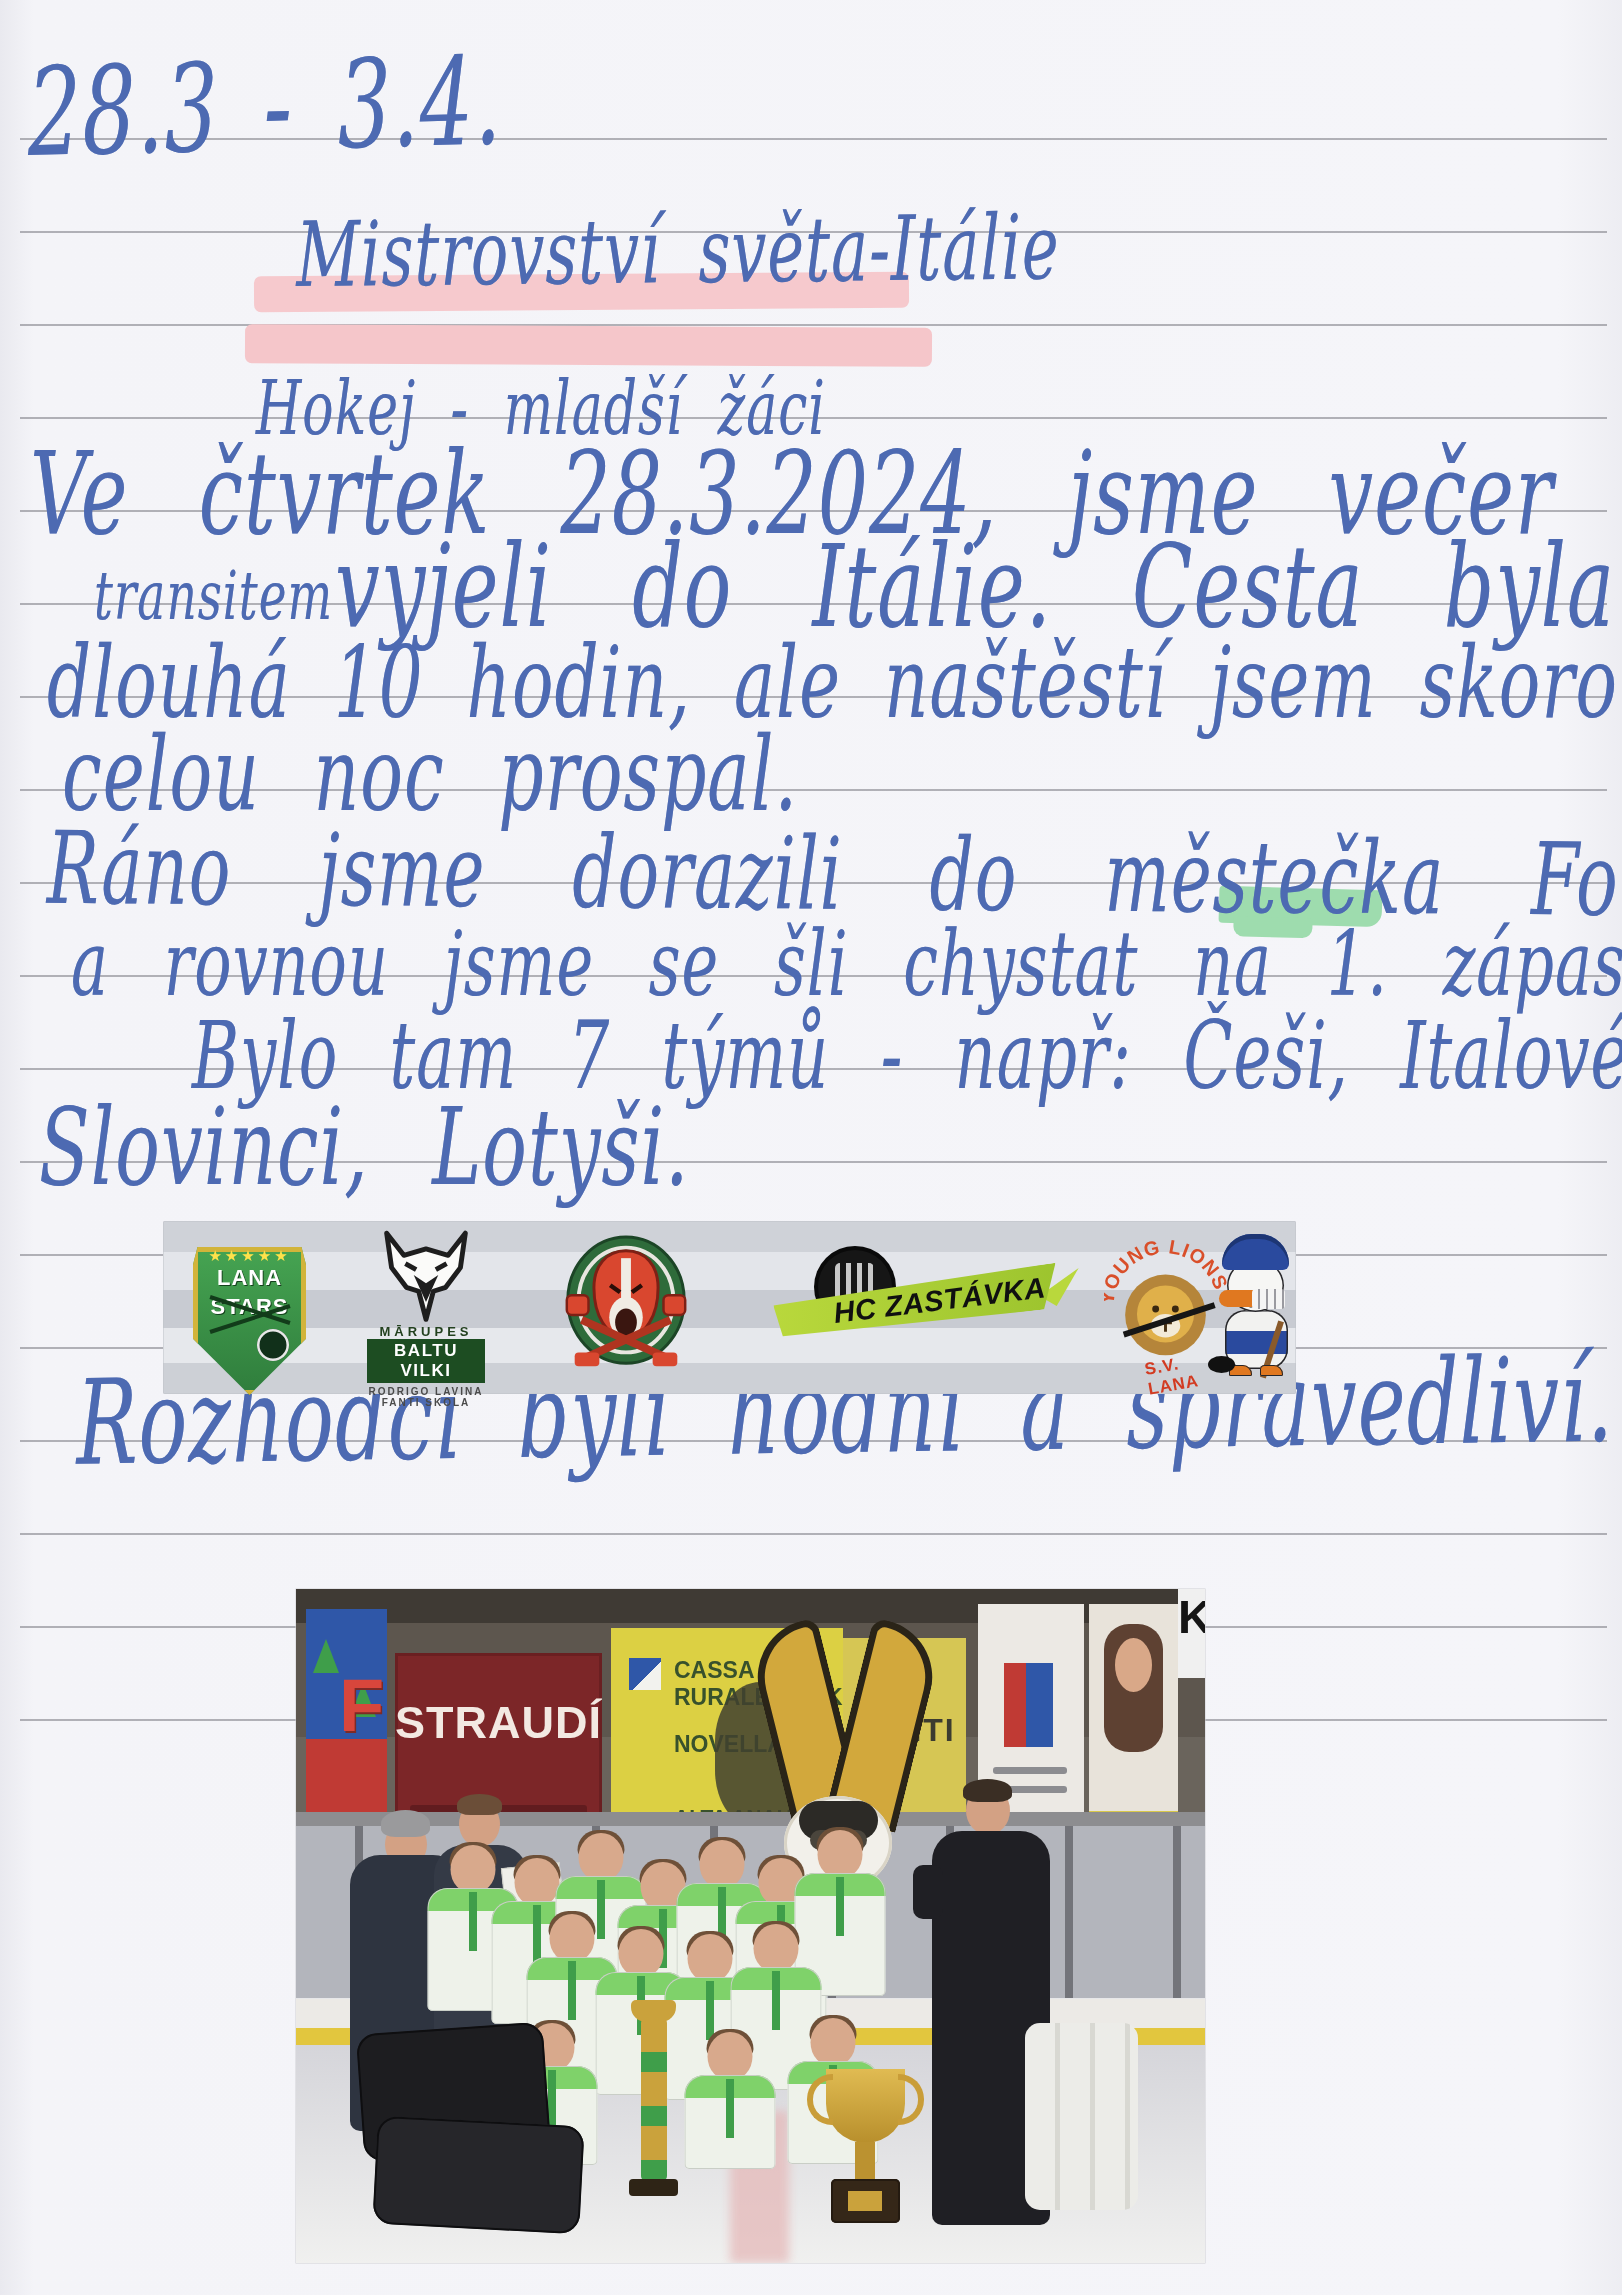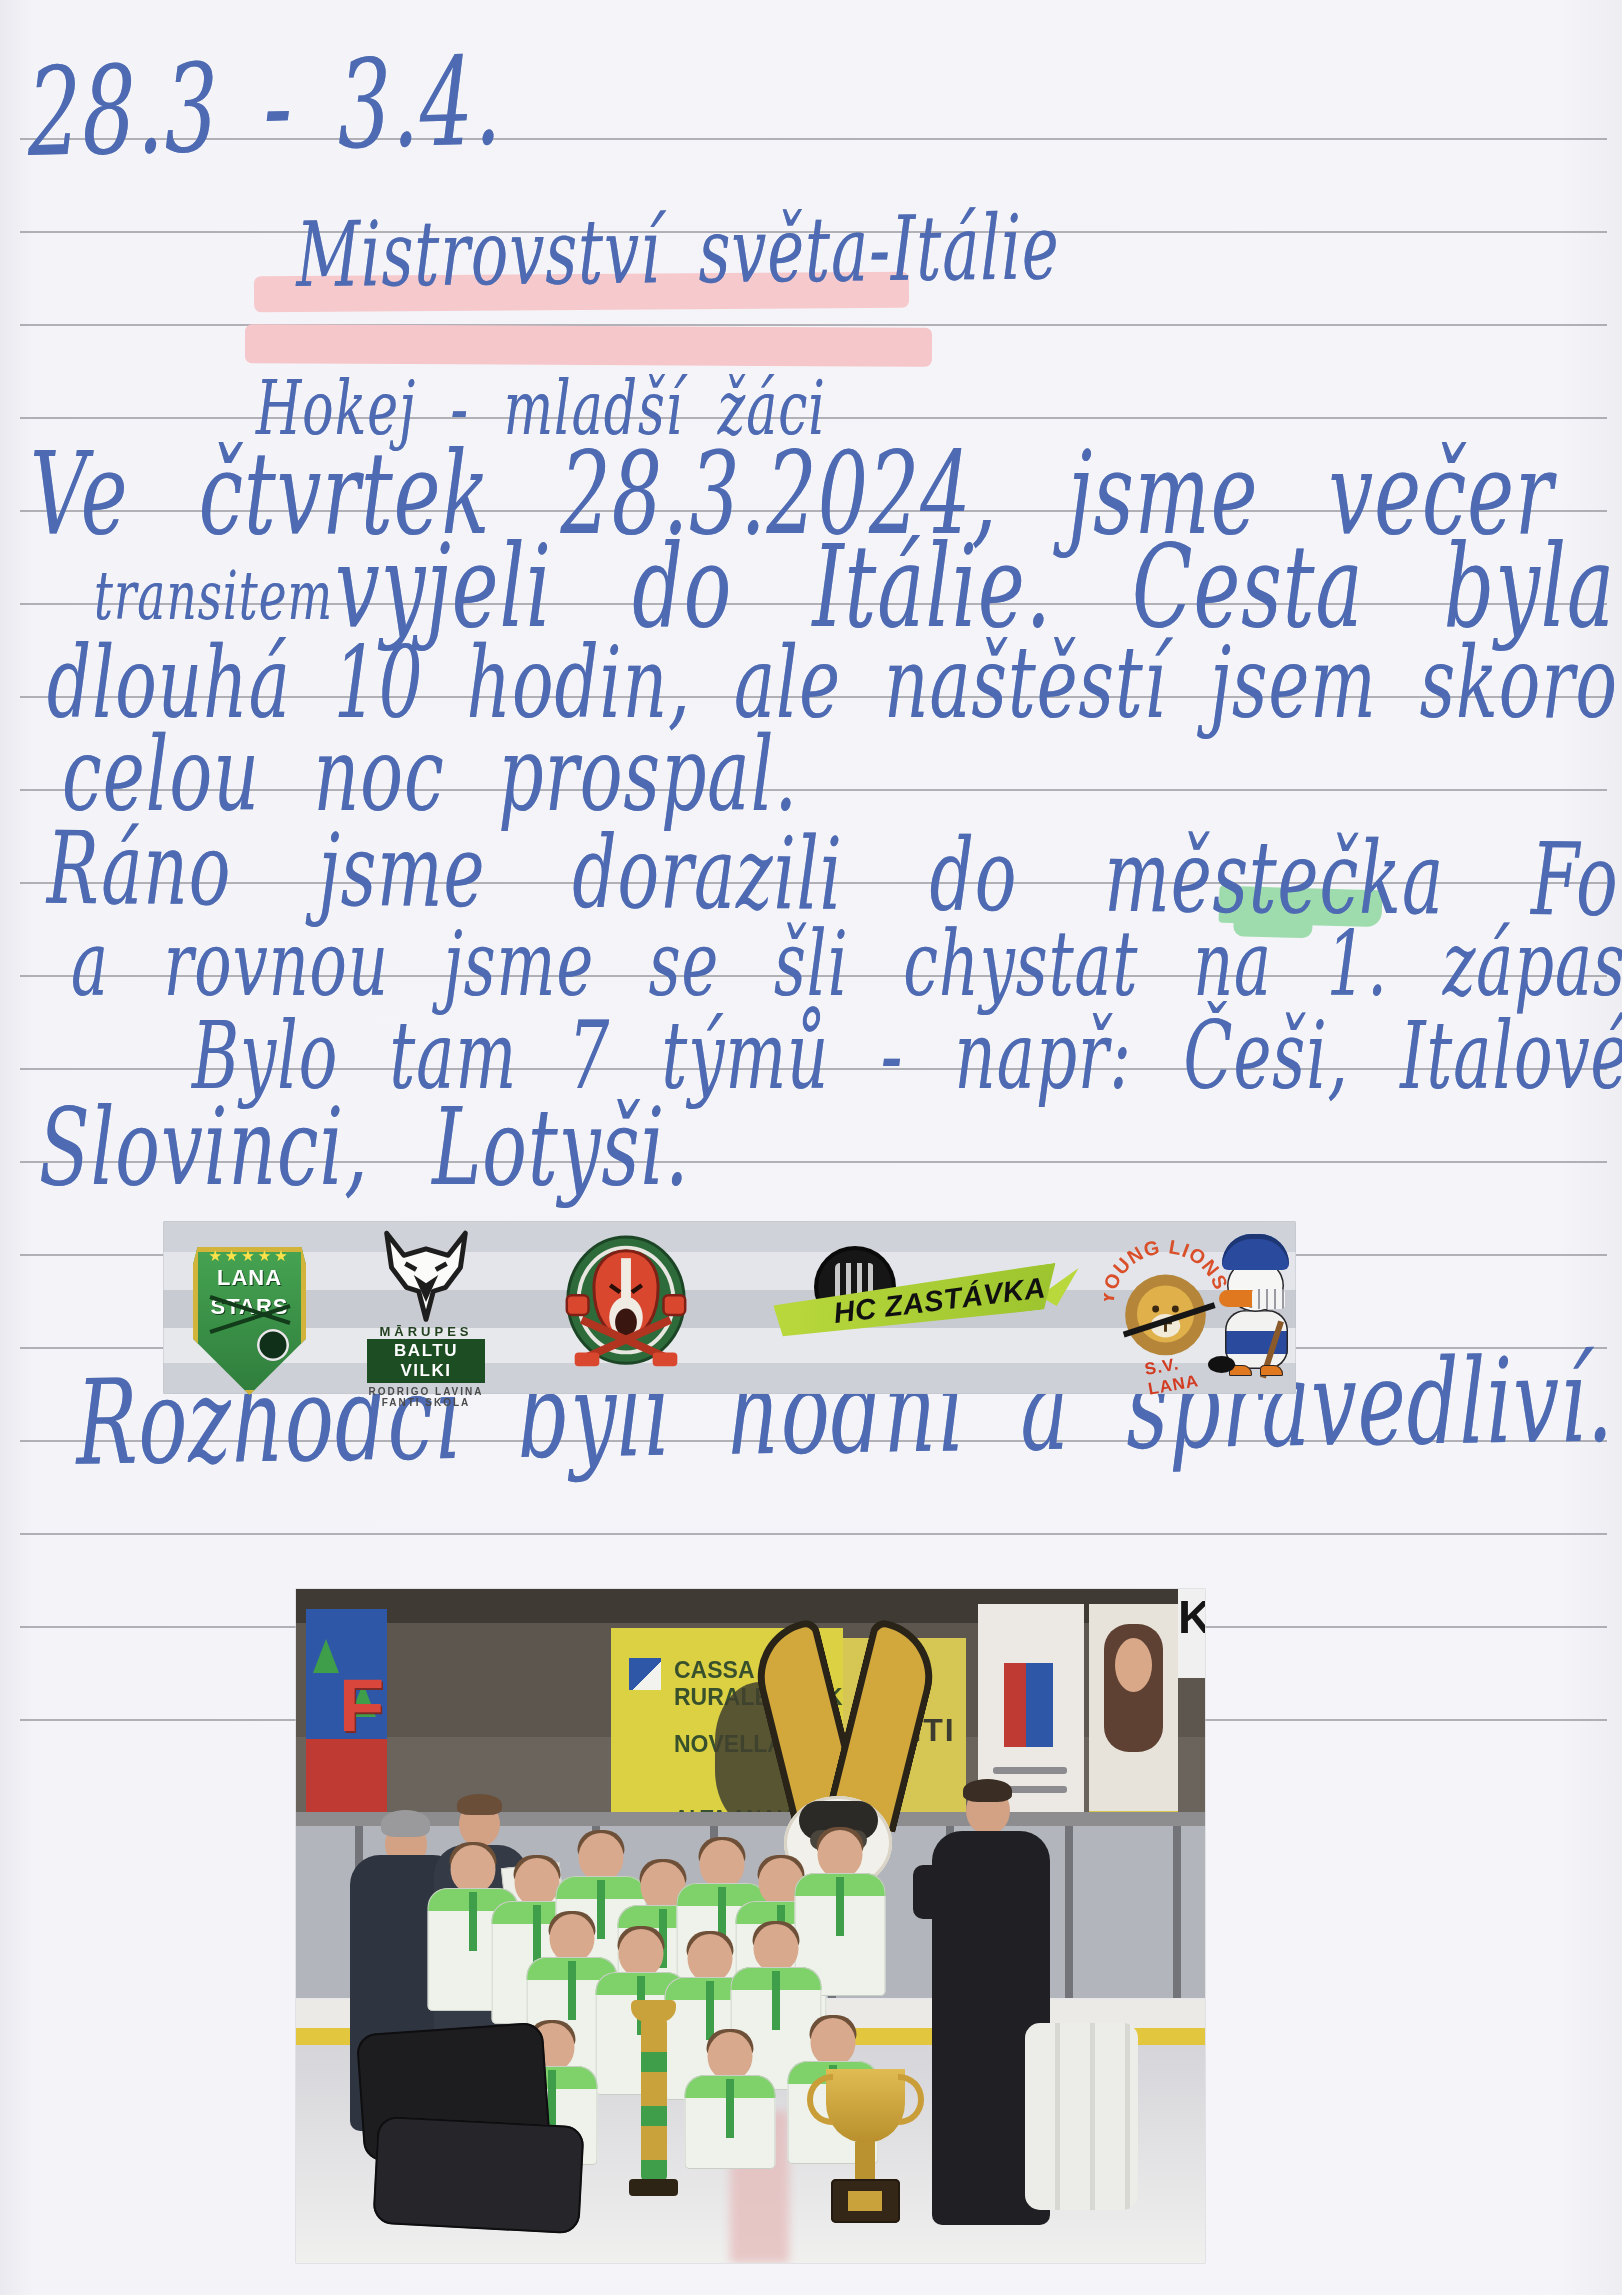--- a/index.html
+++ b/index.html
@@ -263,20 +263,24 @@
 
   <div class="photo">
     <div class="ph-wall"></div>
 
     <div class="poster p-left">
       <div class="tree" style="left:7px; top:30px;"></div>
       <div class="tree" style="left:44px; top:74px;"></div>
       <div class="f">F</div>
     </div>
 
+    <div class="poster p-straudi">
+      <div class="big">STRAUDÍ</div>
+      <div class="sub"></div>
+    </div>
 
     <div class="poster p-bank">
       <div class="sq"></div>
       <div class="l1">CASSA RURALE BANK</div>
       <div class="l2">NOVELLA</div>
       <div class="l3">ALTA ANAUNIA</div>
       <div class="emb"></div>
     </div>
 
     <div class="poster p-fanti">

